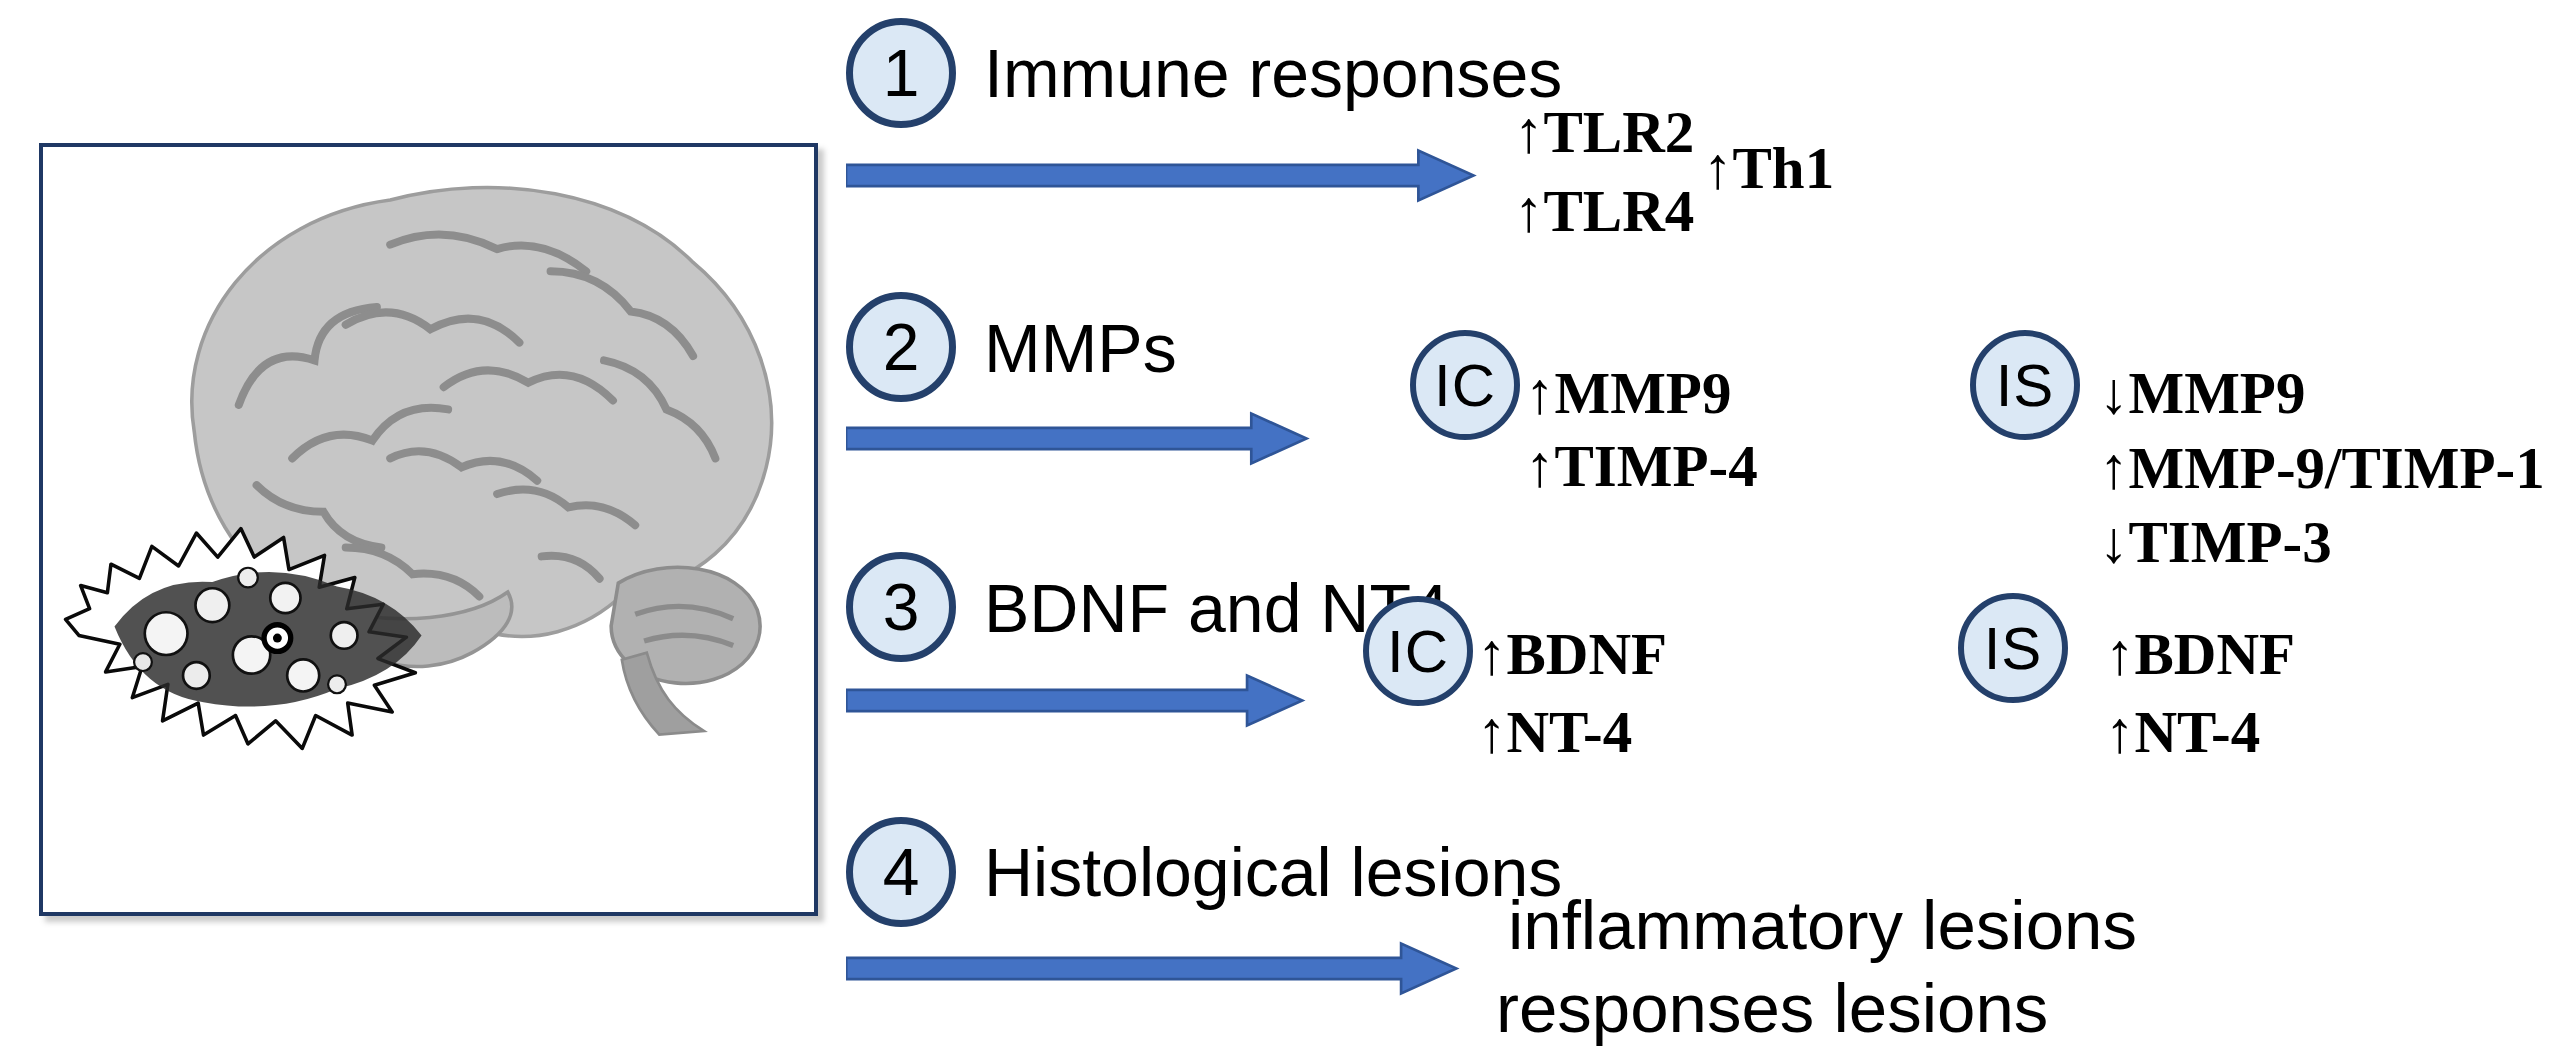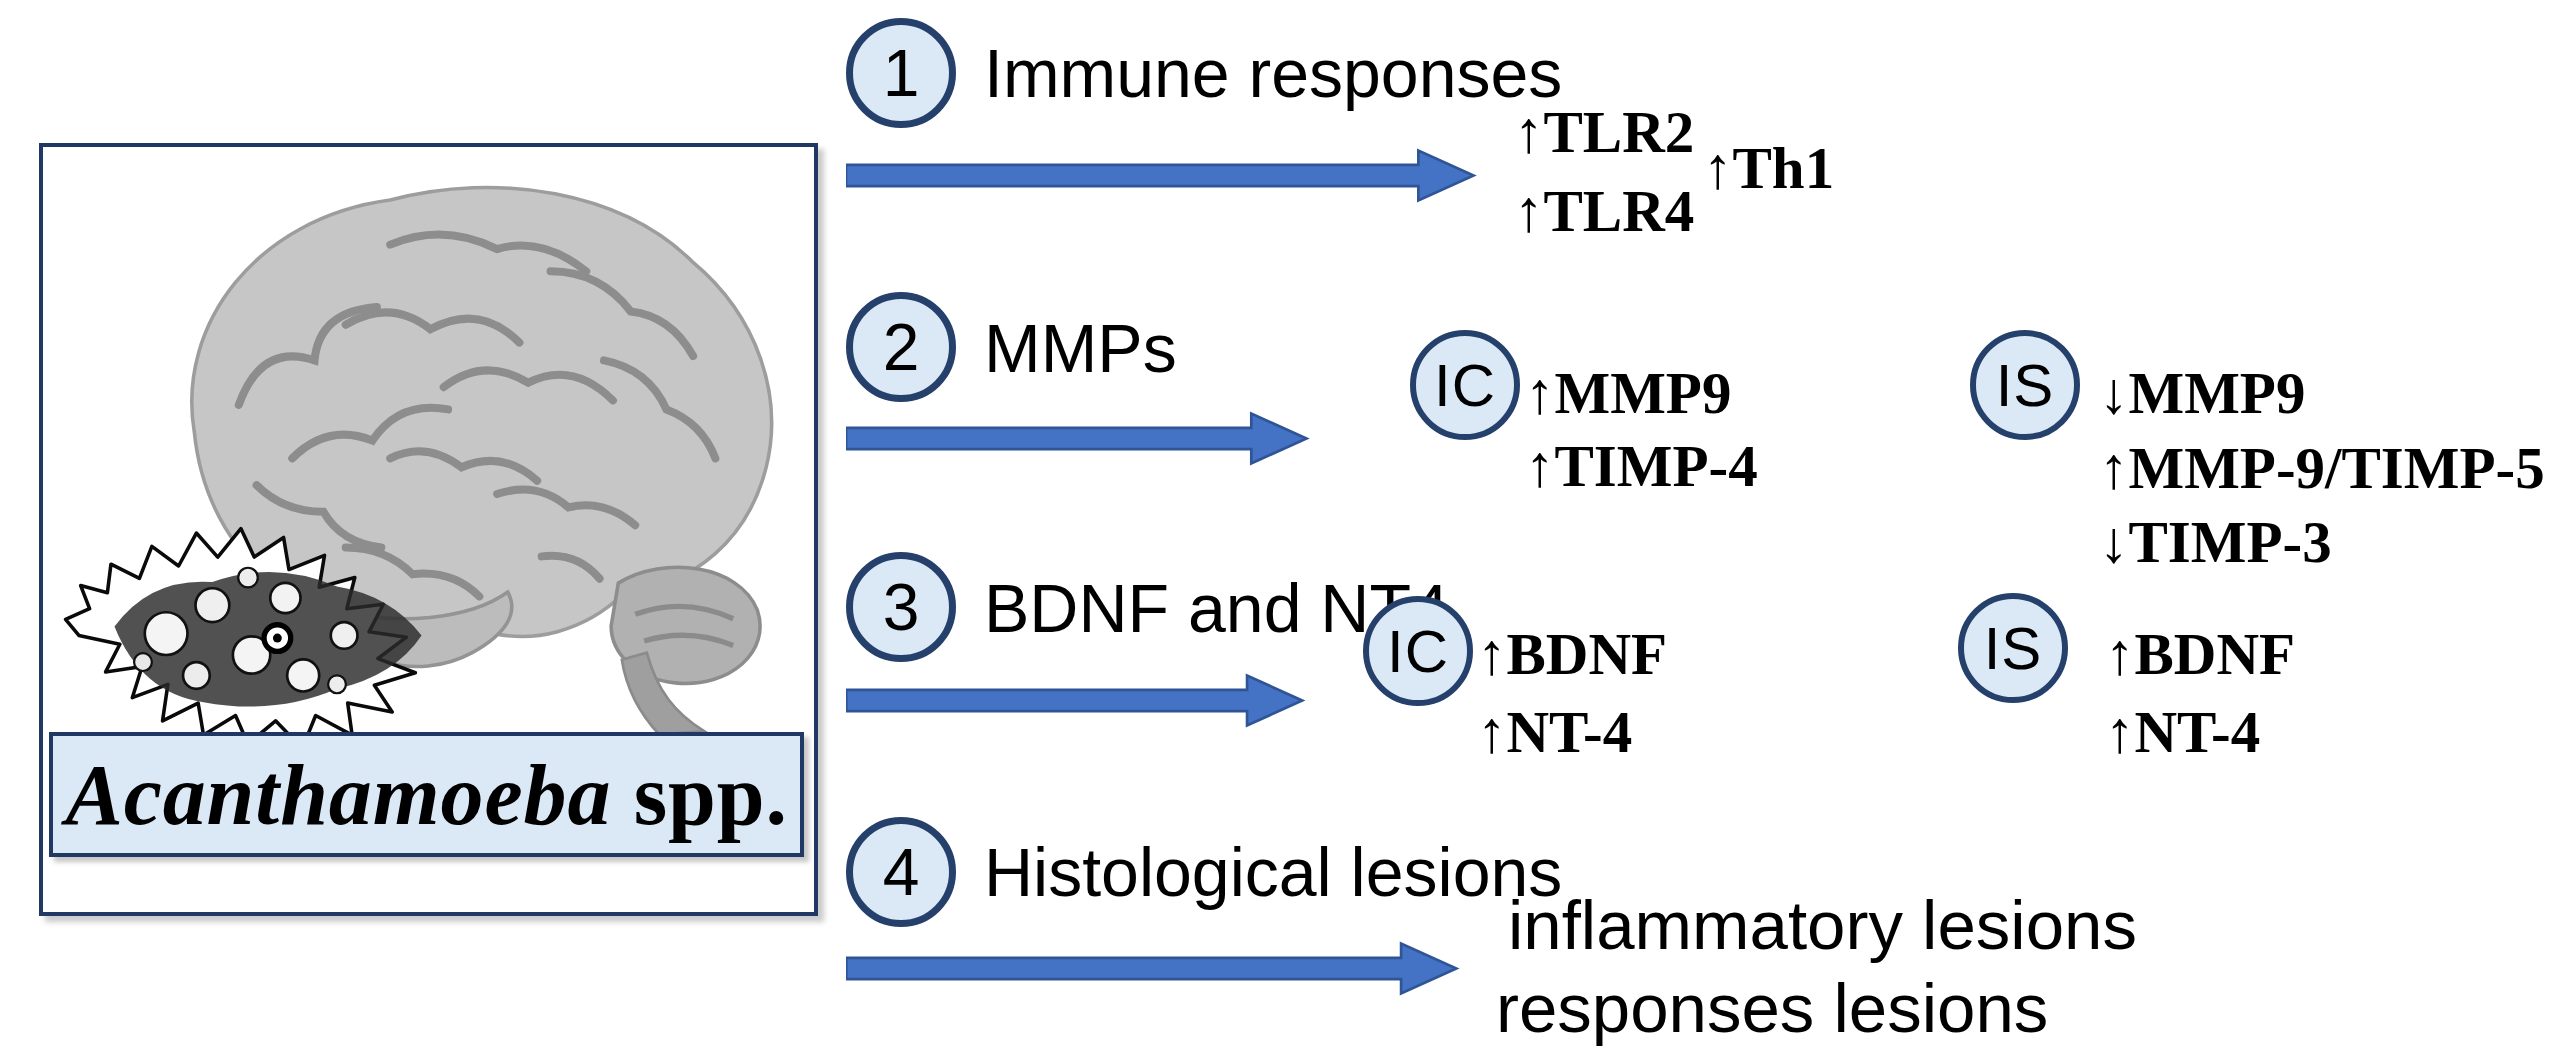--- a/index.html
+++ b/index.html
@@ -123,25 +123,20 @@
       <circle cx="92" cy="190" r="10" fill="#e8e8e8" stroke="#111" stroke-width="2.5"></circle>
       <circle cx="210" cy="95" r="11" fill="#ededed" stroke="#111" stroke-width="2.5"></circle>
       <circle cx="310" cy="215" r="10" fill="#ededed" stroke="#111" stroke-width="2.5"></circle>
     </g>
     <g>
       <circle cx="243" cy="163" r="15" fill="#ffffff" stroke="#000" stroke-width="6"></circle>
       <circle cx="243" cy="163" r="5" fill="#000"></circle>
     </g>
   </svg>
 
-  <div class="abs species-label-box" style="left:6.2px;top:585px;">
-    <div class="species-text">
-      <span class="genus">Acanthamoeba</span><span> spp.</span>
-    </div>
-  </div>
 </div>
 
 <div class="abs badge" style="left:846px;top:18px;">
     <span>1</span>
   </div>
 <div class="abs step-label" style="left:984px;top:39px;">Immune responses</div>
 
 <div class="abs badge" style="left:846px;top:292px;">
     <span>2</span>
   </div>
@@ -177,21 +172,21 @@
 <div class="abs node" style="left:1410px;top:330px;">
     <span>IC</span>
   </div>
 <div class="abs marker" style="left:1525px;top:364px;">↑MMP9</div>
 <div class="abs marker" style="left:1525px;top:437px;">↑TIMP-4</div>
 
 <div class="abs node" style="left:1970px;top:330px;">
     <span>IS</span>
   </div>
 <div class="abs marker" style="left:2099px;top:364px;">↓MMP9</div>
-<div class="abs marker" style="left:2099px;top:439px;">↑MMP-9/TIMP-5</div>
+<div class="abs marker" style="left:2099px;top:439px;">↑MMP-9/TIMP-1</div>
 <div class="abs marker" style="left:2099px;top:513px;">↓TIMP-3</div>
 
 <div class="abs node" style="left:1363px;top:596px;">
     <span>IC</span>
   </div>
 <div class="abs marker" style="left:1477px;top:625px;">↑BDNF</div>
 <div class="abs marker" style="left:1477px;top:703px;">↑NT-4</div>
 
 <div class="abs node" style="left:1958px;top:593px;">
     <span>IS</span>

